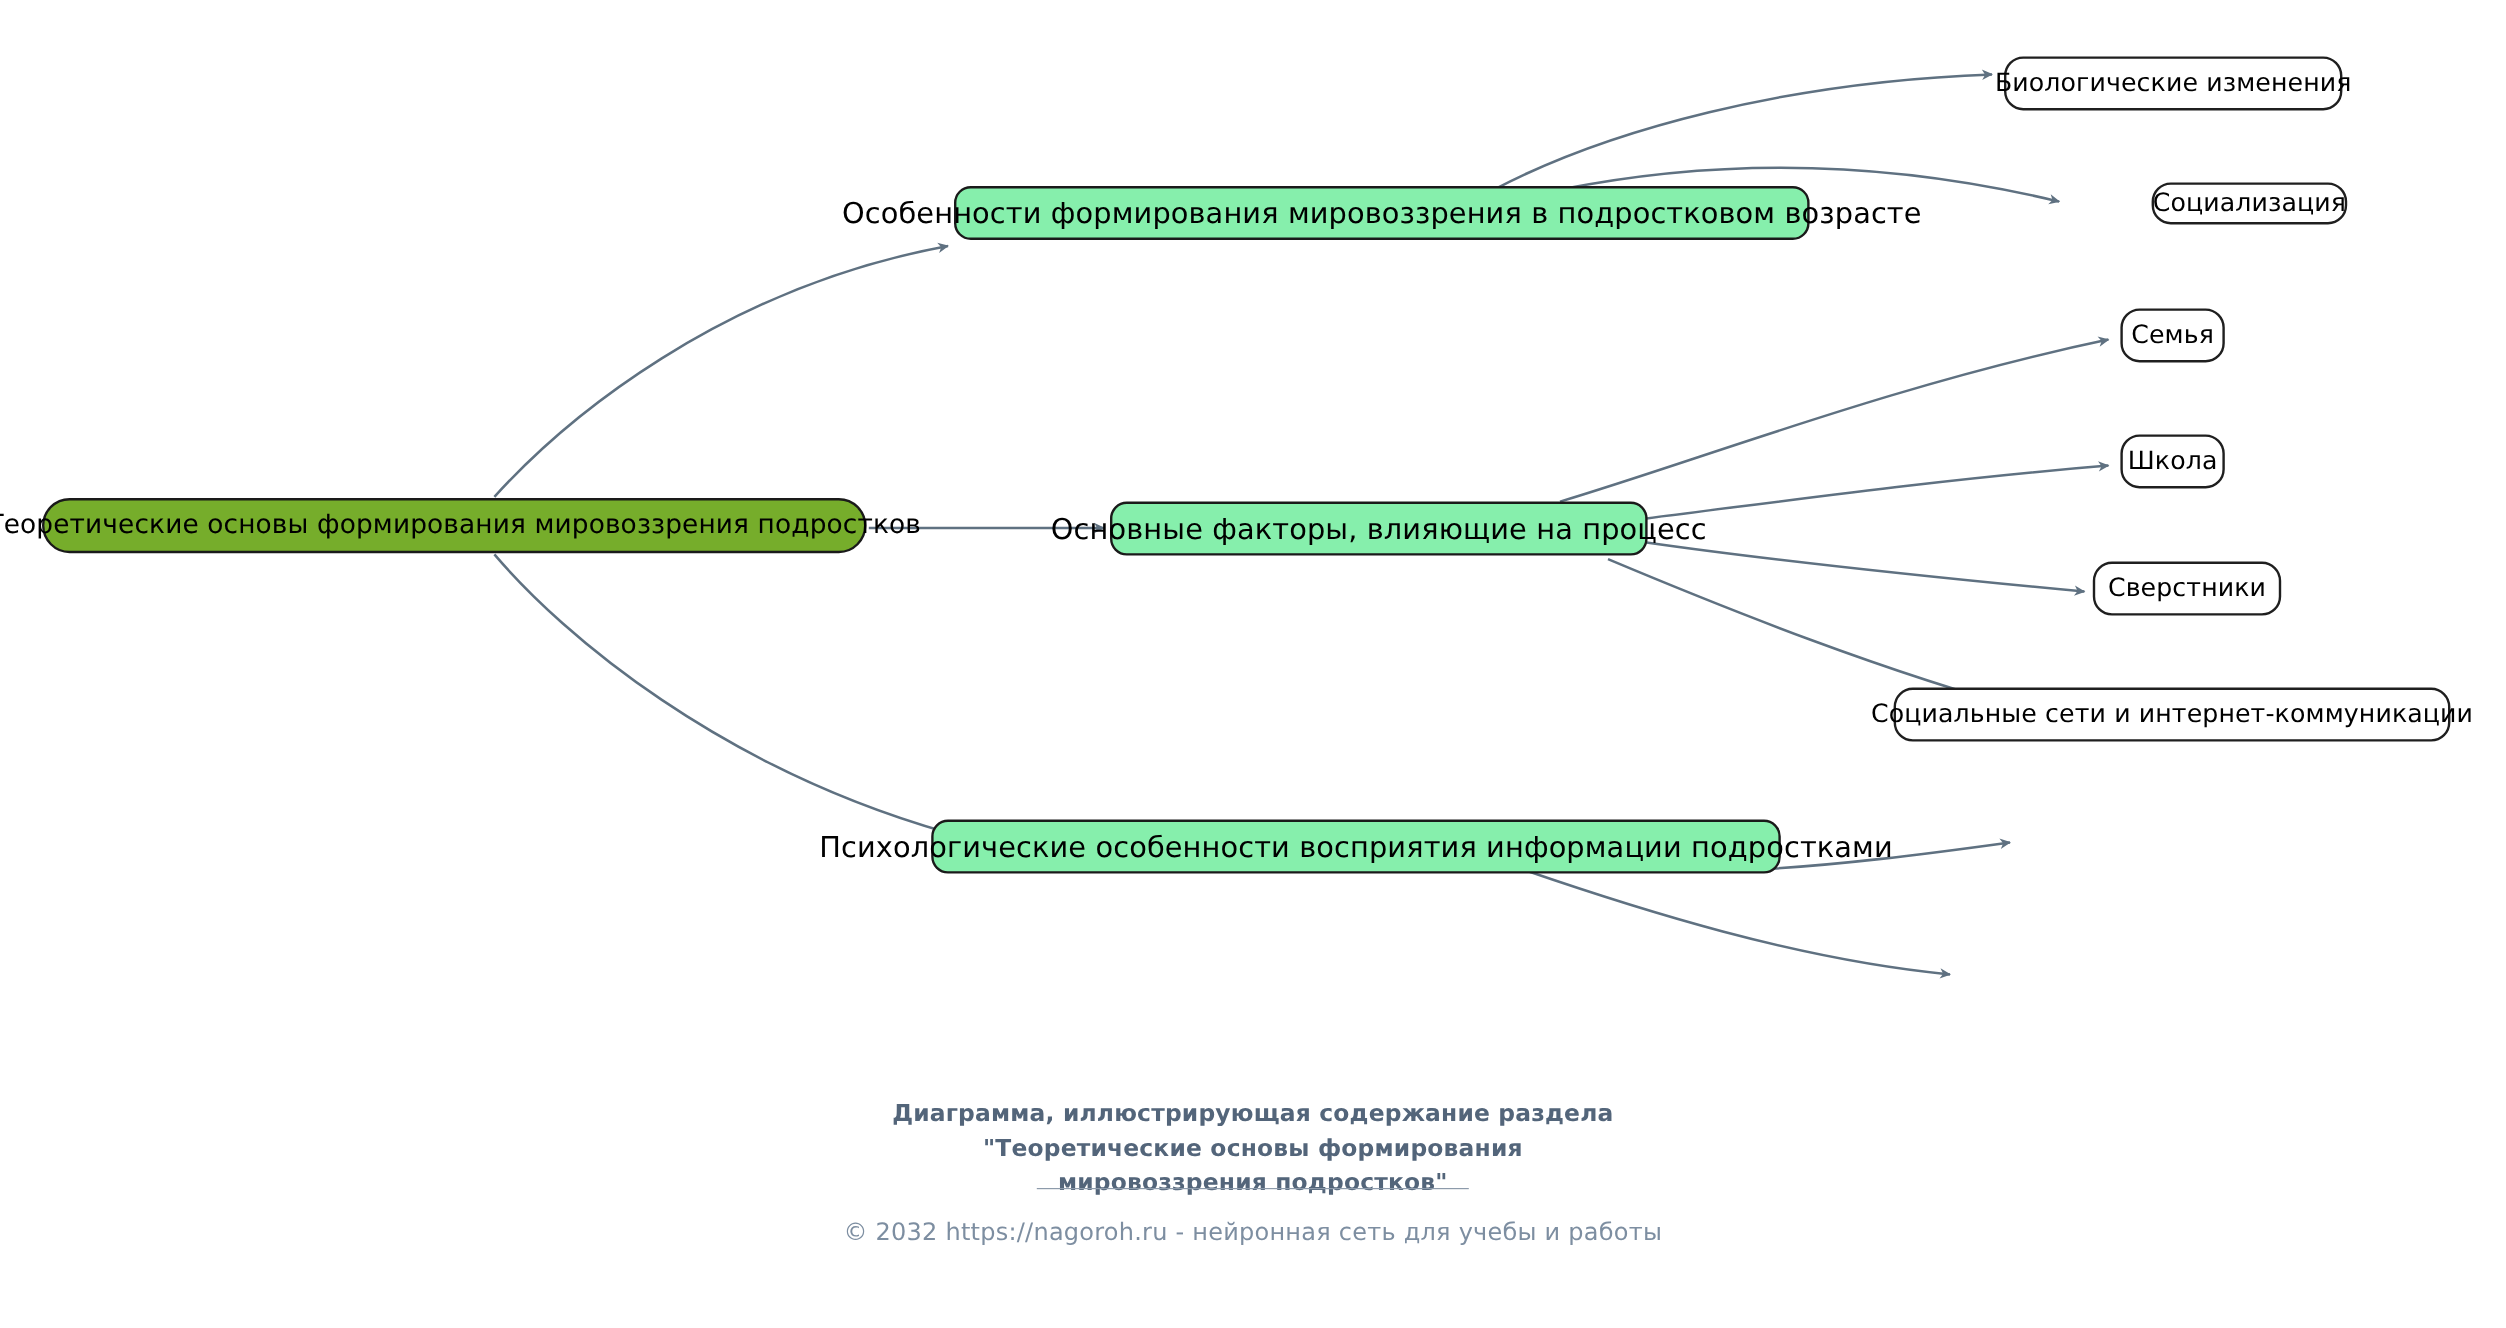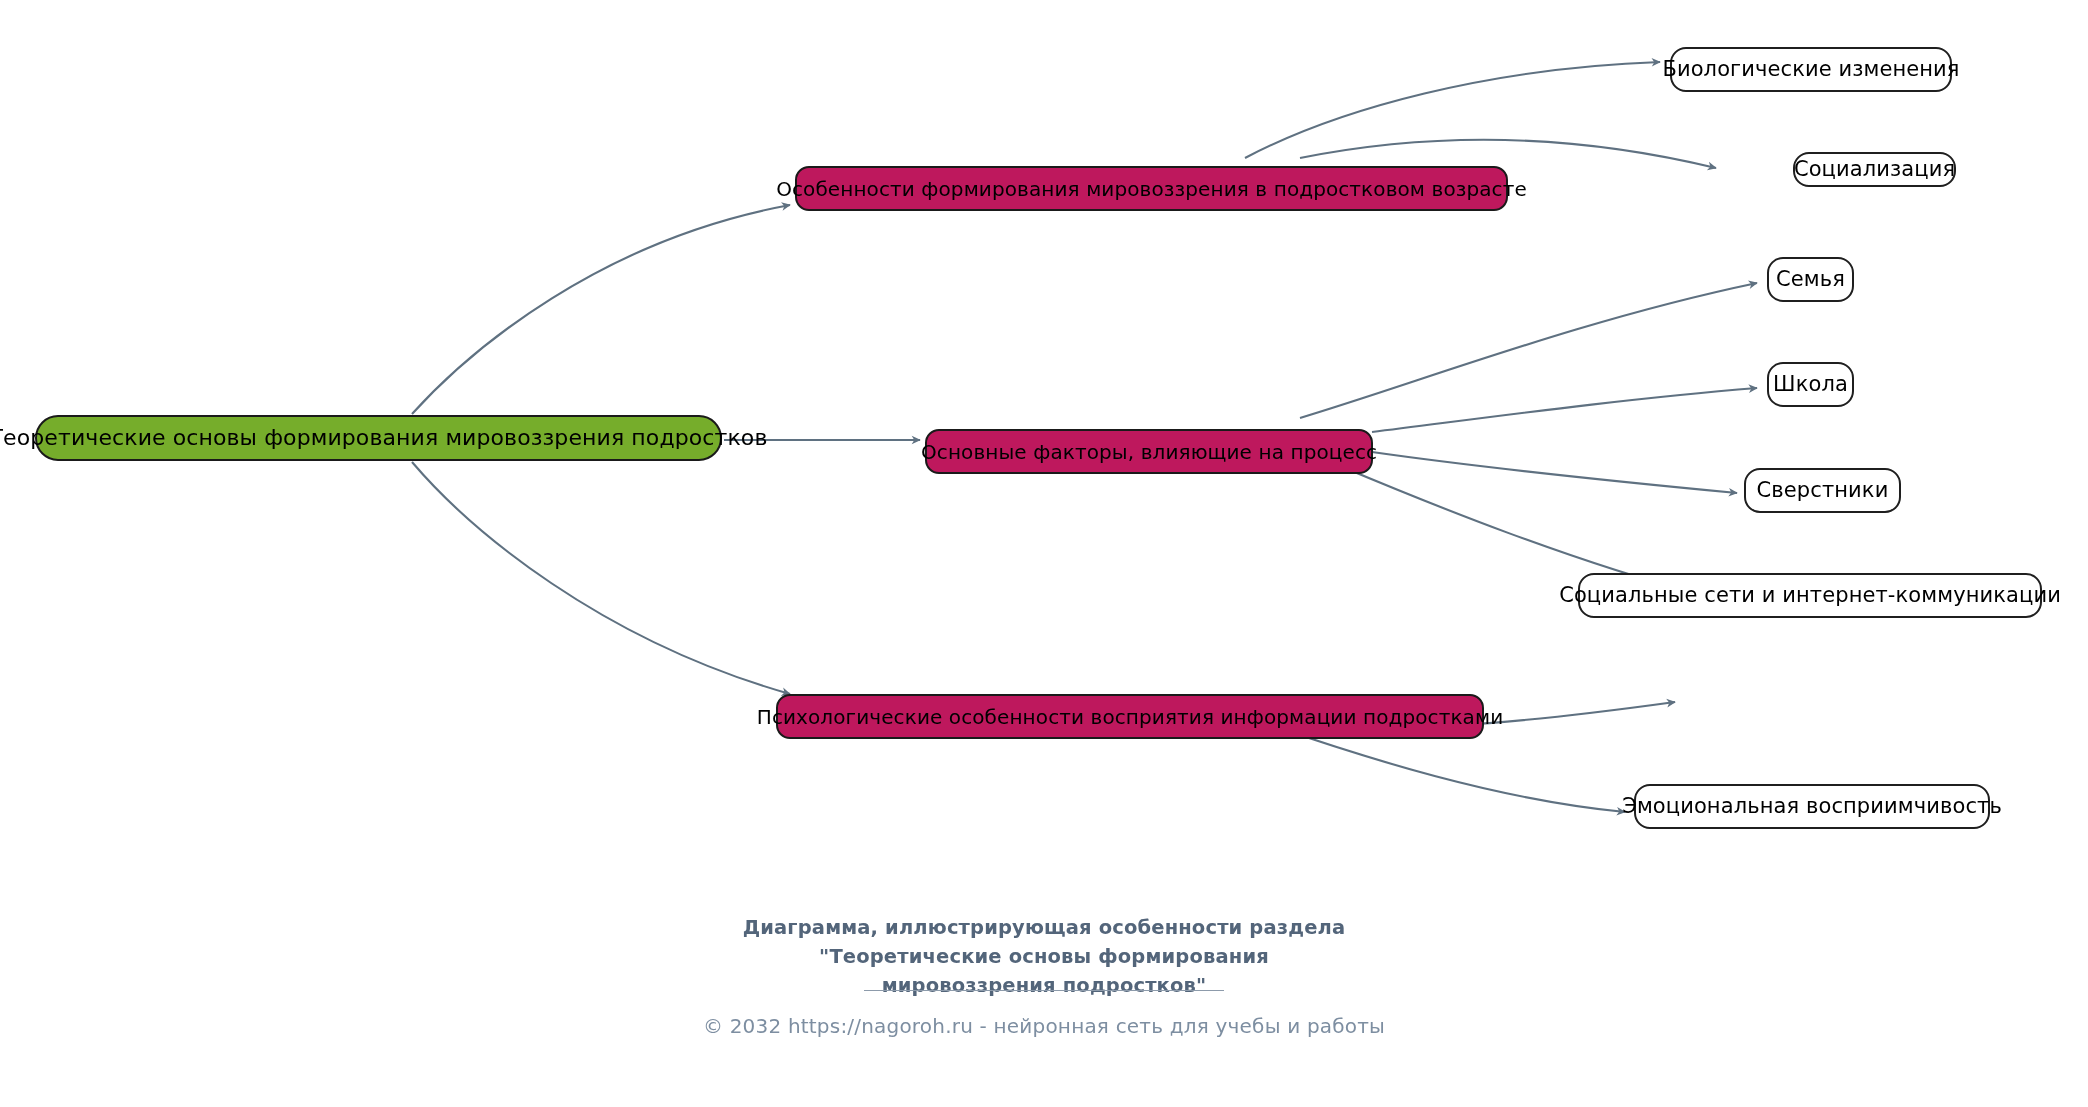--- a/index.html
+++ b/index.html
@@ -37,25 +37,24 @@
     color: #000000;
     text-align: center;
   }
   .node-root {
     background: #76ad2b;
     border: 2.2px solid #1a1a1a;
     border-radius: 24px;
     font-size: 22px;
   }
   .node-branch {
-    background: #be185d;
+    background: #86efac;
     border: 2.2px solid #1a1a1a;
     border-radius: 14px;
-    font-size: 20px;
-    margin-top: 11px;
+    font-size: 24px;
   }
   .node-leaf {
     background: #ffffff;
     border: 2.1px solid #1f1f1f;
     border-radius: 16px;
     font-size: 21px;
   }
   .caption {
     position: absolute;
     text-align: center;
@@ -145,26 +144,23 @@
 
   <div class="node node-leaf" style="left:1744px; top:468px; width:157px; height:45px;">
     <span>Сверстники</span>
   </div>
 
   <div class="node node-leaf" style="left:1578px; top:573px; width:464px; height:45px;">
     <span>Социальные сети и интернет-коммуникации</span>
   </div>
 
 
-  <div class="node node-leaf" style="left:1634px; top:784px; width:356px; height:45px;">
-    <span>Эмоциональная восприимчивость</span>
-  </div>
 
   <div class="caption" style="left:544px; top:914px; width:1000px;">
-    <div>Диаграмма, иллюстрирующая особенности раздела</div>
+    <div>Диаграмма, иллюстрирующая содержание раздела</div>
     <div>"Теоретические основы формирования</div>
     <div>мировоззрения подростков"</div>
   </div>
 
   <div class="caption-rule" style="left:864px; top:990px; width:360px;"></div>
 
   <div class="footer" style="left:544px; top:1013px; width:1000px;">
     <span>© 2032 https://nagoroh.ru - нейронная сеть для учебы и работы</span>
   </div>
 

